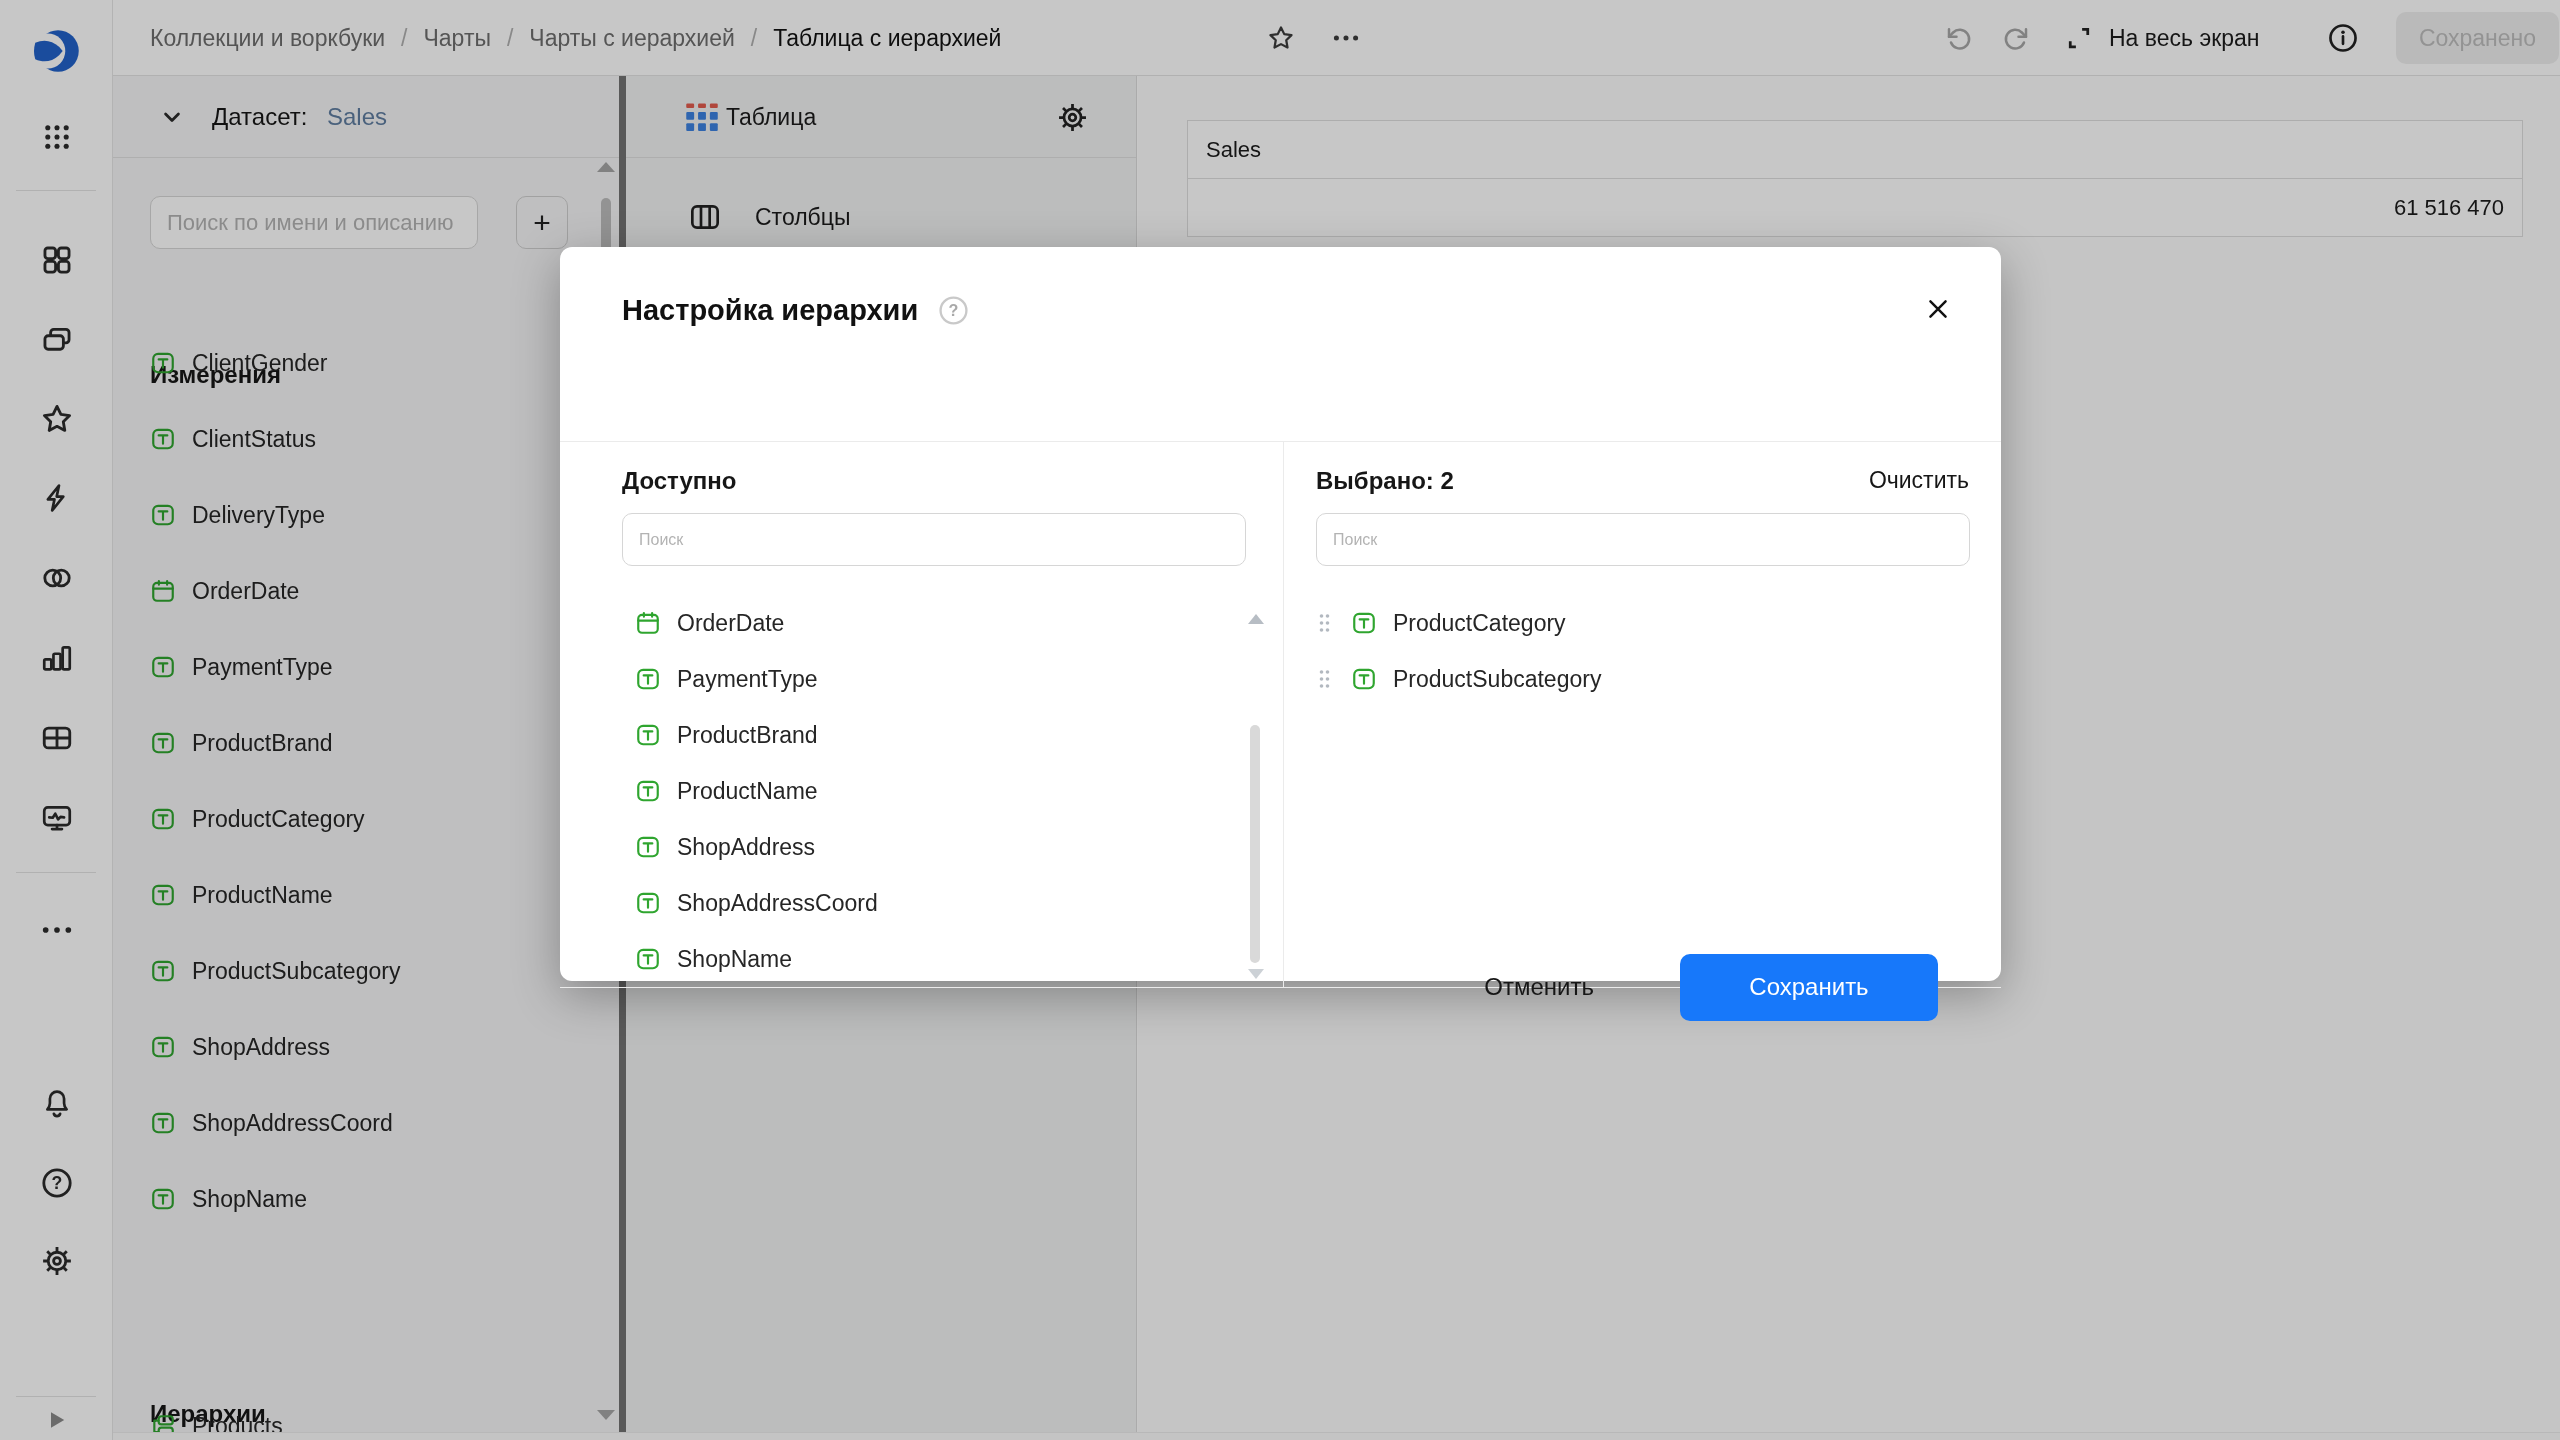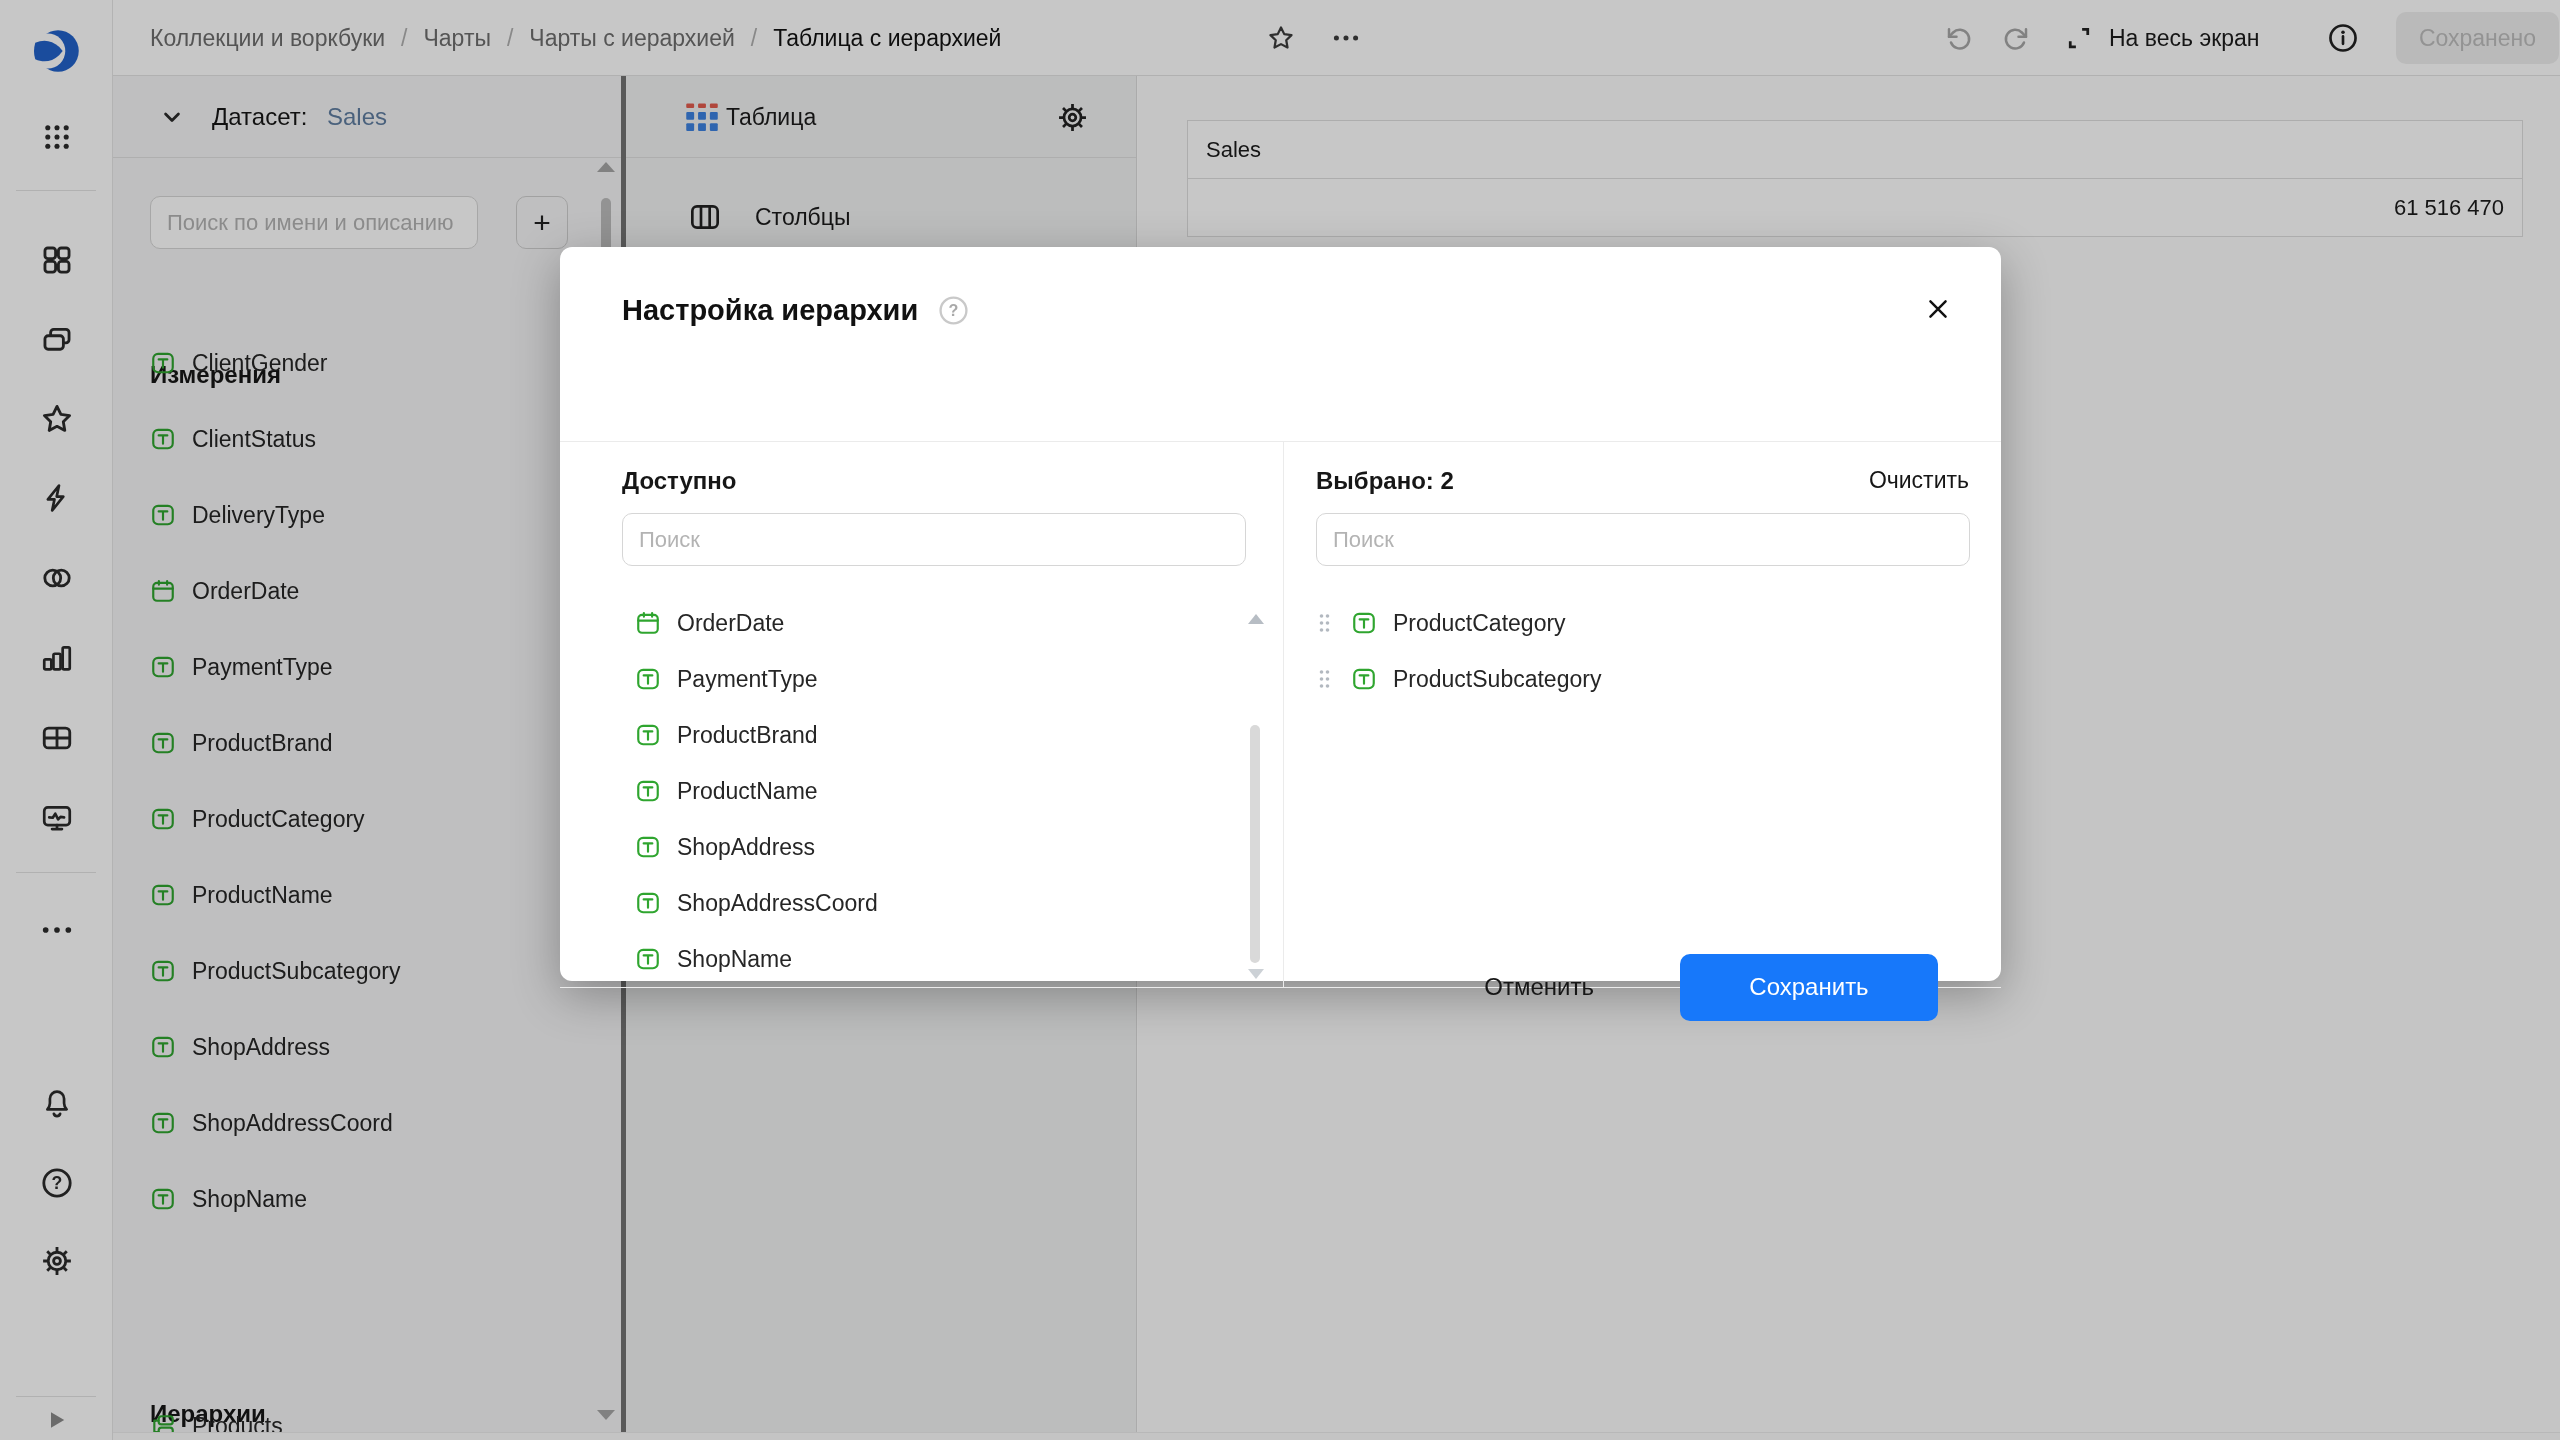--- a/index.html
+++ b/index.html
@@ -28,21 +28,21 @@
   .crumbs{position:absolute;left:37px;top:0;height:76px;display:flex;align-items:center;font-size:23px;white-space:nowrap;justify-content:space-between;}
   .crumb{color:#6e6e6e;cursor:pointer;}
   .crumb.current{color:#121212;font-weight:500;}
   .crumb-sep{color:#b0b0b0;margin:0 16px;}
   .tb-icon{position:absolute;top:0;height:76px;display:flex;align-items:center;justify-content:center;}
   .tb-label{position:absolute;top:0;height:76px;display:flex;align-items:center;font-size:23px;color:#1c1c1c;white-space:nowrap;}
   .saved-pill{position:absolute;left:2283px;top:12px;width:163px;height:52px;border-radius:10px;background:#efefef;
     display:flex;align-items:center;justify-content:center;font-size:23px;color:#bdbdbd;}
 
   
-  .ds-panel{position:absolute;left:113px;top:76px;width:513px;bottom:0;background:#f5f5f6;border-right:5px solid #737373;overflow:hidden;}
+  .ds-panel{position:absolute;left:113px;top:76px;width:513px;bottom:0;background:#f5f5f6;border-right:7px solid #737373;overflow:hidden;}
   .ds-head{position:absolute;left:0;right:0;top:0;height:82px;border-bottom:1px solid #e0e0e0;}
   .ds-chevron{position:absolute;left:45px;top:27px;cursor:pointer;}
   .ds-label{position:absolute;left:99px;top:0;height:82px;display:flex;align-items:center;font-size:24px;color:#161616;}
   .ds-value{position:absolute;left:214px;top:0;height:82px;display:flex;align-items:center;font-size:24px;color:#5f7da0;cursor:pointer;}
   .ds-search{position:absolute;left:37px;top:120px;width:328px;height:53px;border:1.5px solid #d6d6d6;border-radius:10px;
     background:#fff;font-size:22px;color:#161616;padding:0 16px;outline:none;font-family:inherit;}
   .ds-search::placeholder{color:#b3b3b3;}
   .ds-add{position:absolute;left:403px;top:120px;width:52px;height:53px;border:1.5px solid #cfcfcf;border-radius:10px;
     background:transparent;display:flex;align-items:center;justify-content:center;font-size:30px;color:#222;cursor:pointer;}
   .sec-title{position:absolute;left:37px;font-size:24px;font-weight:700;color:#161616;}
@@ -75,21 +75,21 @@
   .modal-title-row{position:absolute;left:62px;top:42px;height:42px;display:flex;align-items:center;gap:20px;}
   .modal-title{font-size:29px;font-weight:700;color:#111;white-space:nowrap;}
   .modal-close{position:absolute;left:1356px;top:40px;width:44px;height:44px;display:flex;align-items:center;justify-content:center;cursor:pointer;}
   .name-input{position:absolute;left:62px;top:122px;width:594px;height:50px;border:1.5px solid #d6d6d6;border-radius:10px;
     font-size:22px;color:#161616;padding:0 17px;outline:none;font-family:inherit;background:#fff;}
   .hdiv{position:absolute;left:0;right:0;height:1px;background:#ebebeb;}
   .vdiv{position:absolute;left:723px;top:194px;width:1px;height:546px;background:#ebebeb;}
   .col-title{position:absolute;top:220px;font-size:24px;font-weight:700;color:#161616;white-space:nowrap;}
   .clear-link{position:absolute;right:32px;top:220px;font-size:23px;color:#161616;cursor:pointer;white-space:nowrap;}
   .m-search{position:absolute;top:266px;height:53px;border:1.5px solid #d6d6d6;border-radius:10px;
-    font-size:22px;color:#161616;padding:17px 16px;outline:none;font-family:inherit;background:#fff;}
+    font-size:16px;color:#161616;padding:17px 16px;outline:none;font-family:inherit;background:#fff;}
   .m-search::placeholder{color:#b3b3b3;}
   .m-list{position:absolute;top:348px;}
   .m-list .field-row{height:56px;padding-left:0;}
   .m-list .field-label{font-size:23px;}
   .drag-handle{margin-right:20px;display:flex;cursor:grab;}
   .m-footer{position:absolute;left:0;right:63px;top:740px;bottom:0;display:flex;align-items:center;justify-content:flex-end;gap:70px;}
   .btn-cancel{font-size:24px;color:#161616;background:transparent;border:none;cursor:pointer;font-family:inherit;padding:10px 16px;}
   .btn-save{width:258px;height:67px;border:none;border-radius:10px;background:var(--accent);color:#fff;font-size:24px;
     font-weight:500;cursor:pointer;font-family:inherit;}
 </style>

